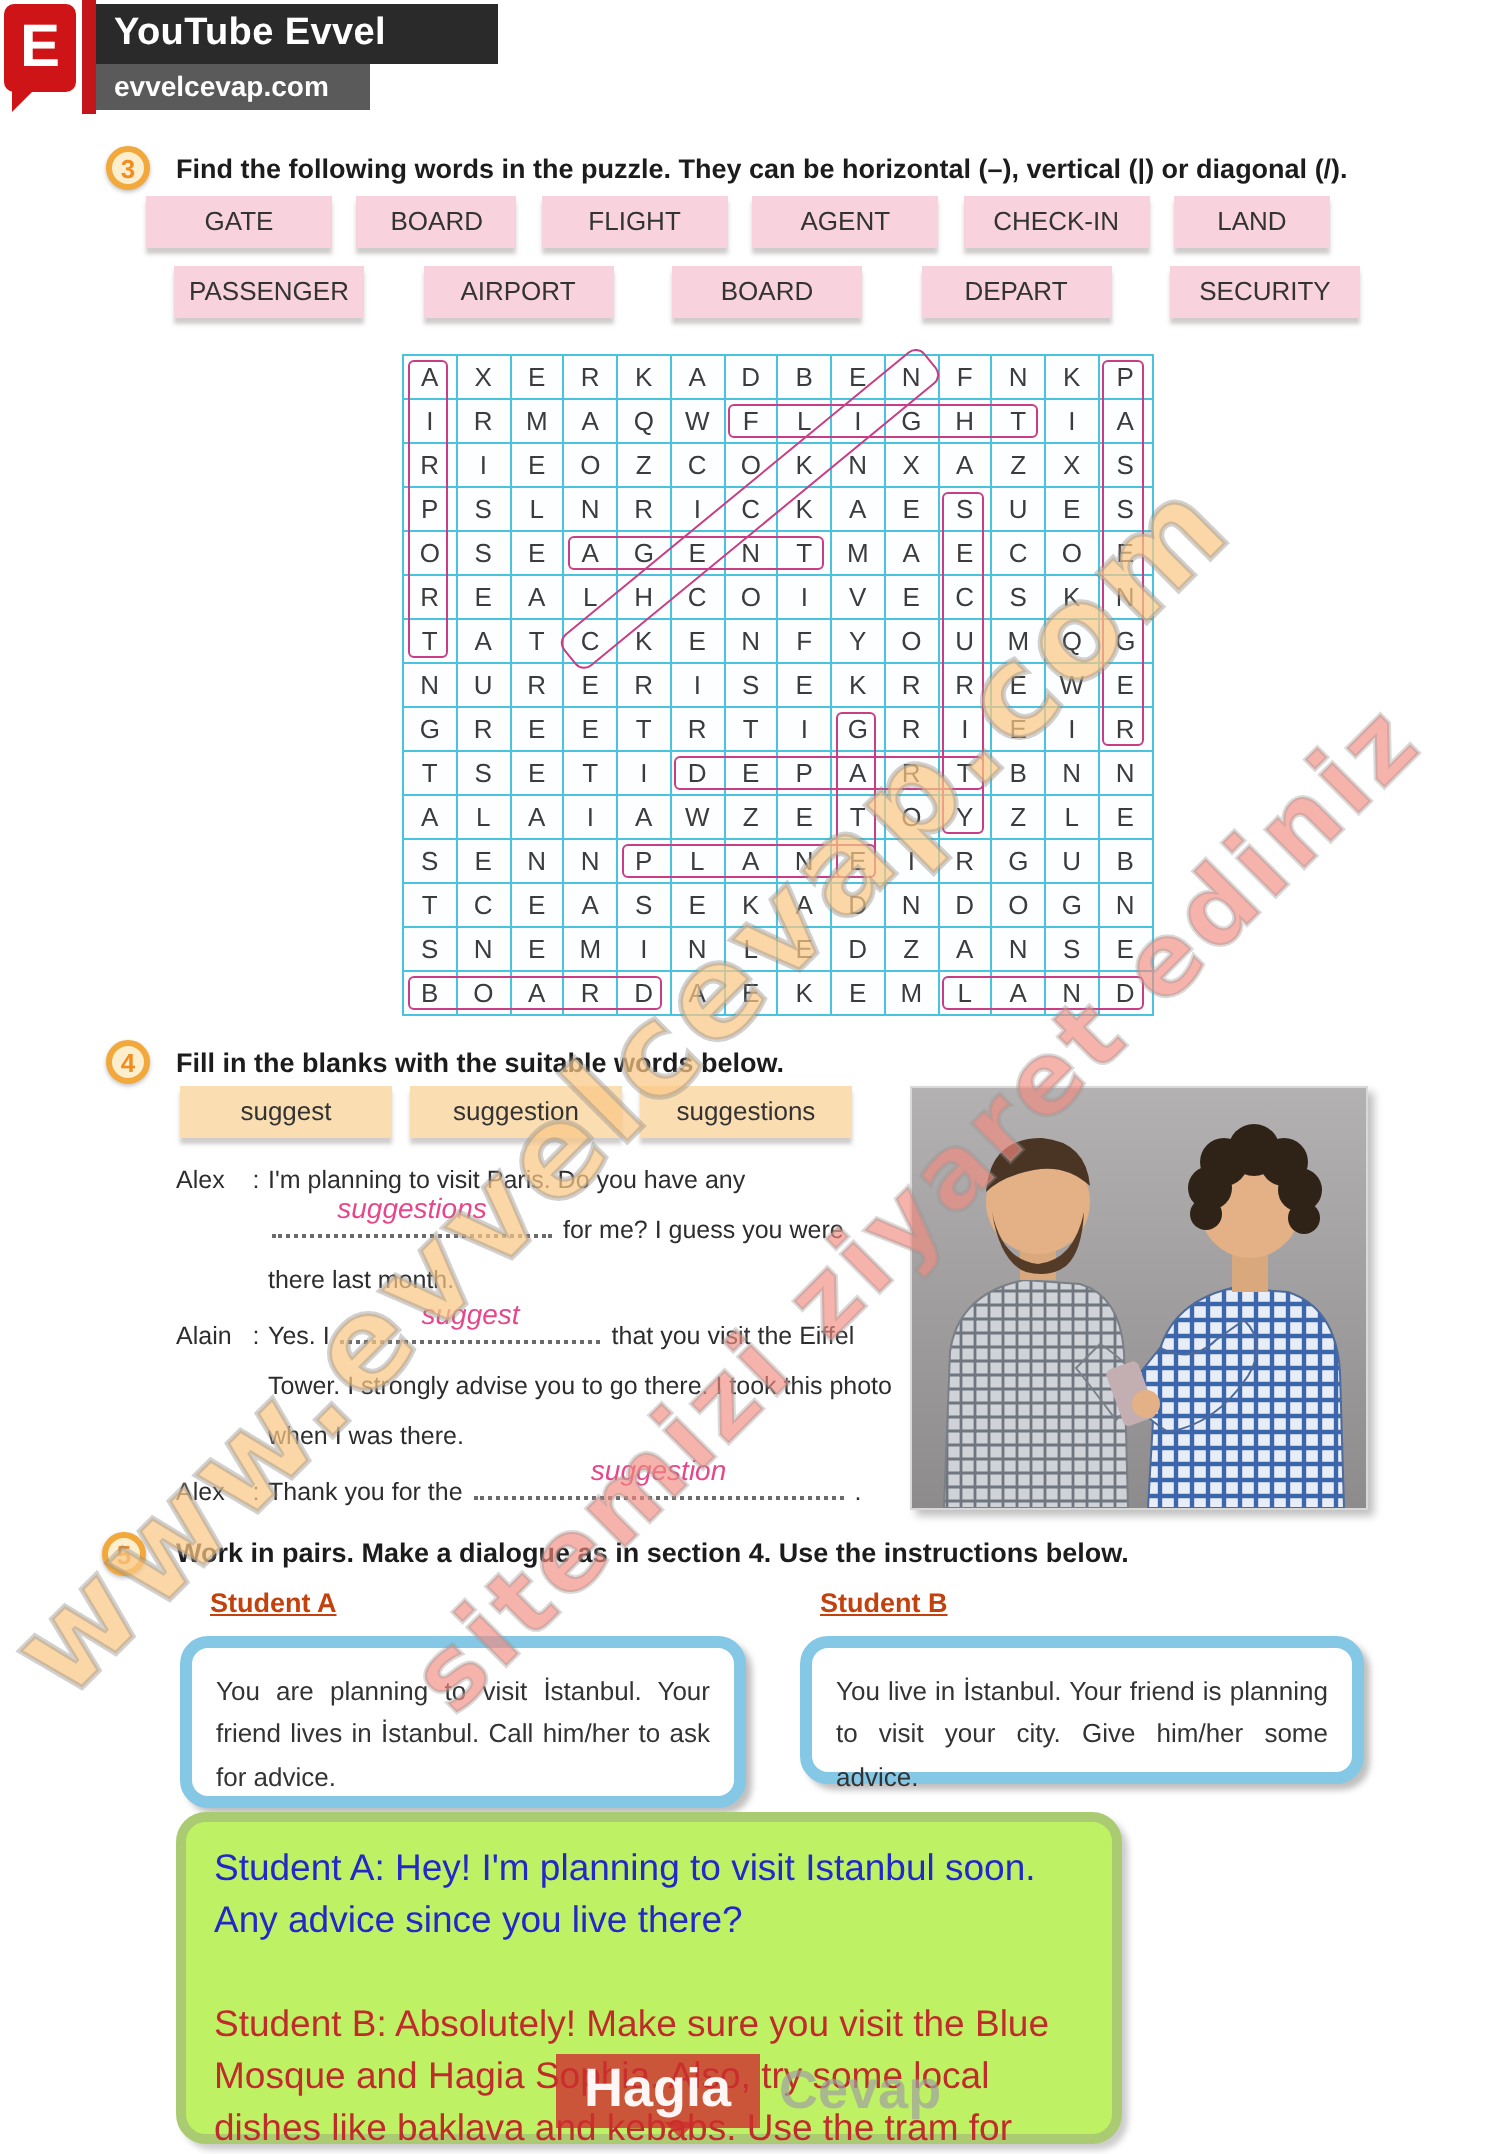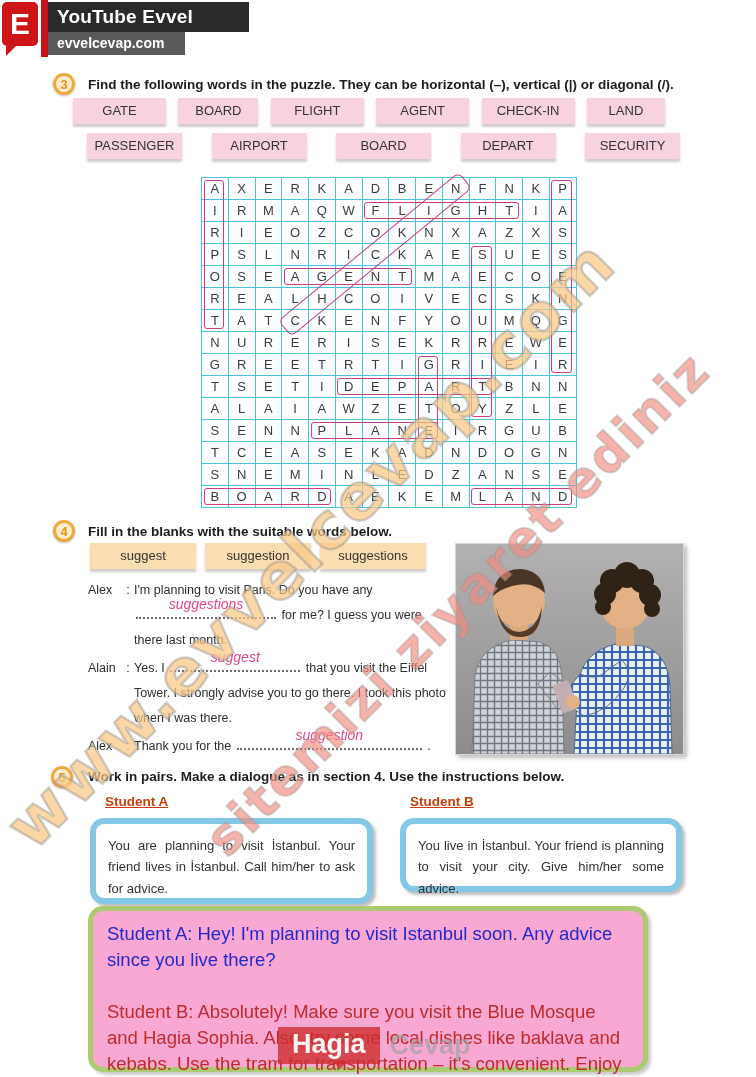--- a/index.html
+++ b/index.html
@@ -39,21 +39,21 @@
   .ttext { width:319px; line-height:2.0; }
   .blank { display:inline-block; position:relative; height:12px; border-bottom:2px dotted #6b6b6b; margin:0 2px; vertical-align:baseline; }
   .ans { position:absolute; left:0; right:0; bottom:-1px; text-align:center; color:#e8468a; font-size:14px; font-style:italic; white-space:nowrap; }
 
   
   .photo { position:absolute; left:455px; top:543px; width:229px; height:212px; border:1px solid #d8d8d8; box-shadow:3px 3px 4px rgba(0,0,0,.25); background:#9a9a9a; z-index:1; }
 
   
   .stu-head { position:absolute; font-size:13.5px; font-weight:bold; color:#c2410c; text-decoration:underline; }
   .stu-box { position:absolute; background:#fff; border:6px solid #84c8e5; border-radius:14px; padding:11px 12px; font-size:13px; color:#333; line-height:1.65; box-shadow:3px 3px 3px rgba(0,0,0,.25); text-align:justify; }
-  .ans-box { position:absolute; left:88px; top:906px; width:560px; height:166px; background:#f9a8d4; border:5px solid #abcb72; border-radius:15px; padding:10px 14px; box-shadow:3px 3px 3px rgba(0,0,0,.2); z-index:2; }
+  .ans-box { position:absolute; left:88px; top:906px; width:473px; height:166px; background:#bef264; border:5px solid #abcb72; border-radius:15px; padding:10px 14px; box-shadow:3px 3px 3px rgba(0,0,0,.2); z-index:2; }
   .ans-a { color:#2328c8; font-size:18.5px; line-height:1.4; }
   .ans-b { color:#c02b2b; font-size:18.5px; line-height:1.4; margin-top:26px; }
 
   
   .wm { position:absolute; font-weight:bold; white-space:nowrap; pointer-events:none; z-index:9; transform-origin:0 50%; font-family:"DejaVu Sans", sans-serif; letter-spacing:3px; }
   #wm1 { left:18px; top:800px; font-size:64px; color:rgba(249,199,133,.72); -webkit-text-stroke:2.5px rgba(140,140,140,.40); transform:rotate(-45deg); }
   #wm2 { left:215px; top:818px; font-size:50px; color:rgba(242,140,128,.66); -webkit-text-stroke:2px rgba(150,150,150,.35); transform:rotate(-45deg); }
   .footer-badge { position:absolute; left:278px; top:1027px; display:flex; align-items:center; z-index:10; pointer-events:none; }
   .fb-red { position:relative; background:rgba(205,45,45,.8); color:rgba(255,255,255,.95); font-size:27px; font-weight:bold; padding:2px 14px 4px; }
   .fb-tail { position:absolute; left:54px; bottom:-13px; width:0; height:0; border:8px solid transparent; border-top-color:rgba(205,45,45,.8); }

